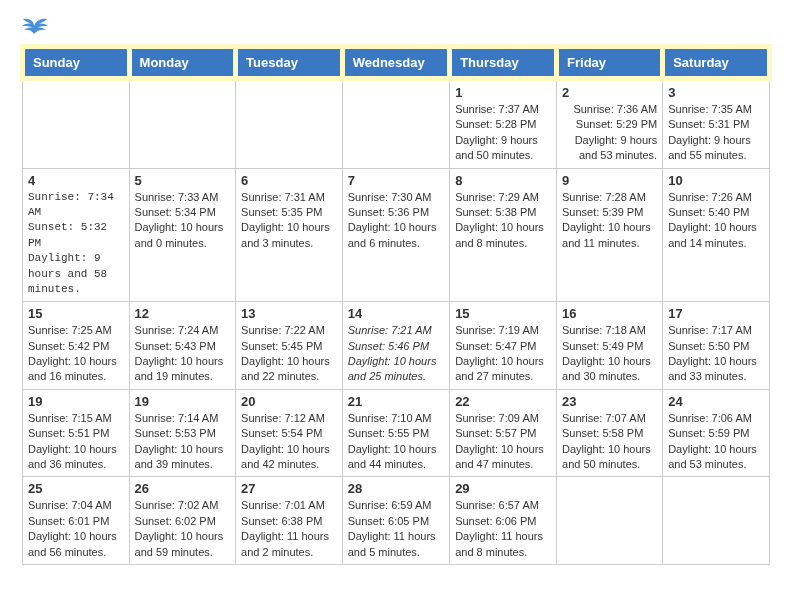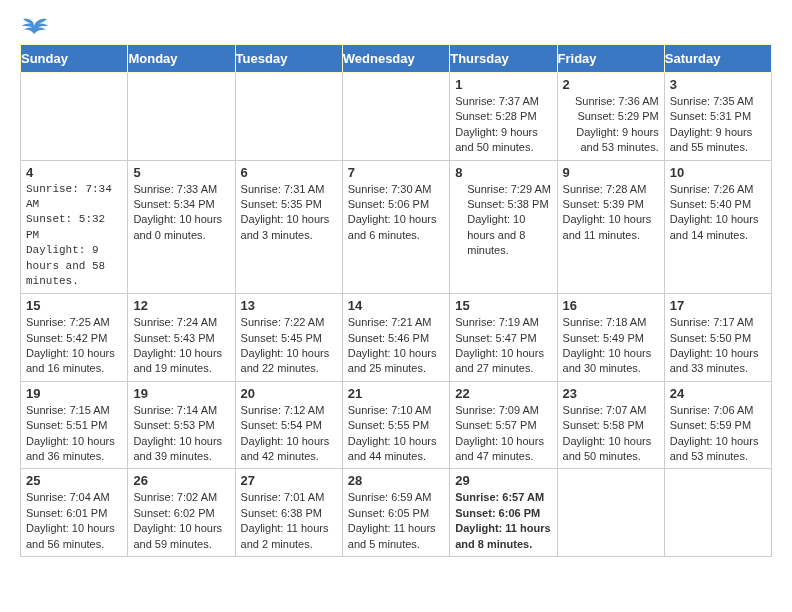--- a/index.html
+++ b/index.html
@@ -41,25 +41,25 @@
     .calendar-table {
       width: 100%;
       border-collapse: collapse;
       font-size: 11px;
     }
     .calendar-table thead tr {
       background-color: #3b78c3;
       color: white;
     }
     .calendar-table thead th {
-      padding: 6px 0;
+      padding: 6px 8px;
       text-align: left;
       font-size: 13px;
       font-weight: bold;
-      border: 1px solid #fef9c3;
+      border: 5px solid #fef9c3;
     }
     .calendar-table tbody td {
       border: 1px solid #ccc;
       vertical-align: top;
       padding: 4px 5px;
       width: 108px;
       min-height: 80px;
       background: #fff;
     }
     .calendar-table tbody tr {
@@ -150,26 +150,26 @@
         </td>
         <td>
           <div class="day-number">6</div>
           <div class="day-info" style="white-space: pre-line;">Sunrise: 7:31 AM
 Sunset: 5:35 PM
 Daylight: 10 hours and 3 minutes.</div>
         </td>
         <td>
           <div class="day-number">7</div>
           <div class="day-info" style="white-space: pre-line;">Sunrise: 7:30 AM
-Sunset: 5:06 PM
+Sunset: 5:36 PM
 Daylight: 10 hours and 6 minutes.</div>
         </td>
         <td>
           <div class="day-number">8</div>
-          <div class="day-info" style="white-space: pre-line; margin-left: 12px;">Sunrise: 7:29 AM
+          <div class="day-info" style="white-space: pre-line;">Sunrise: 7:29 AM
 Sunset: 5:38 PM
 Daylight: 10 hours and 8 minutes.</div>
         </td>
         <td>
           <div class="day-number">9</div>
           <div class="day-info" style="white-space: pre-line;">Sunrise: 7:28 AM
 Sunset: 5:39 PM
 Daylight: 10 hours and 11 minutes.</div>
         </td>
         <td>
@@ -193,21 +193,21 @@
 Daylight: 10 hours and 19 minutes.</div>
         </td>
         <td>
           <div class="day-number">13</div>
           <div class="day-info" style="white-space: pre-line;">Sunrise: 7:22 AM
 Sunset: 5:45 PM
 Daylight: 10 hours and 22 minutes.</div>
         </td>
         <td>
           <div class="day-number">14</div>
-          <div class="day-info" style="white-space: pre-line;">Sunrise: 7:21 AM
+          <div class="day-info" style="white-space: pre-line; font-style: italic;">Sunrise: 7:21 AM
 Sunset: 5:46 PM
 Daylight: 10 hours and 25 minutes.</div>
         </td>
         <td>
           <div class="day-number">15</div>
           <div class="day-info" style="white-space: pre-line;">Sunrise: 7:19 AM
 Sunset: 5:47 PM
 Daylight: 10 hours and 27 minutes.</div>
         </td>
         <td>
@@ -287,21 +287,21 @@
 Daylight: 11 hours and 2 minutes.</div>
         </td>
         <td>
           <div class="day-number">28</div>
           <div class="day-info" style="white-space: pre-line;">Sunrise: 6:59 AM
 Sunset: 6:05 PM
 Daylight: 11 hours and 5 minutes.</div>
         </td>
         <td>
           <div class="day-number">29</div>
-          <div class="day-info" style="white-space: pre-line; font-weight: bold;">Sunrise: 6:57 AM
+          <div class="day-info" style="white-space: pre-line;">Sunrise: 6:57 AM
 Sunset: 6:06 PM
 Daylight: 11 hours and 8 minutes.</div>
         </td>
         <td class="empty-cell"></td>
         <td class="empty-cell"></td>
       </tr>
     </tbody>
 </table>
 
 </body></html>

